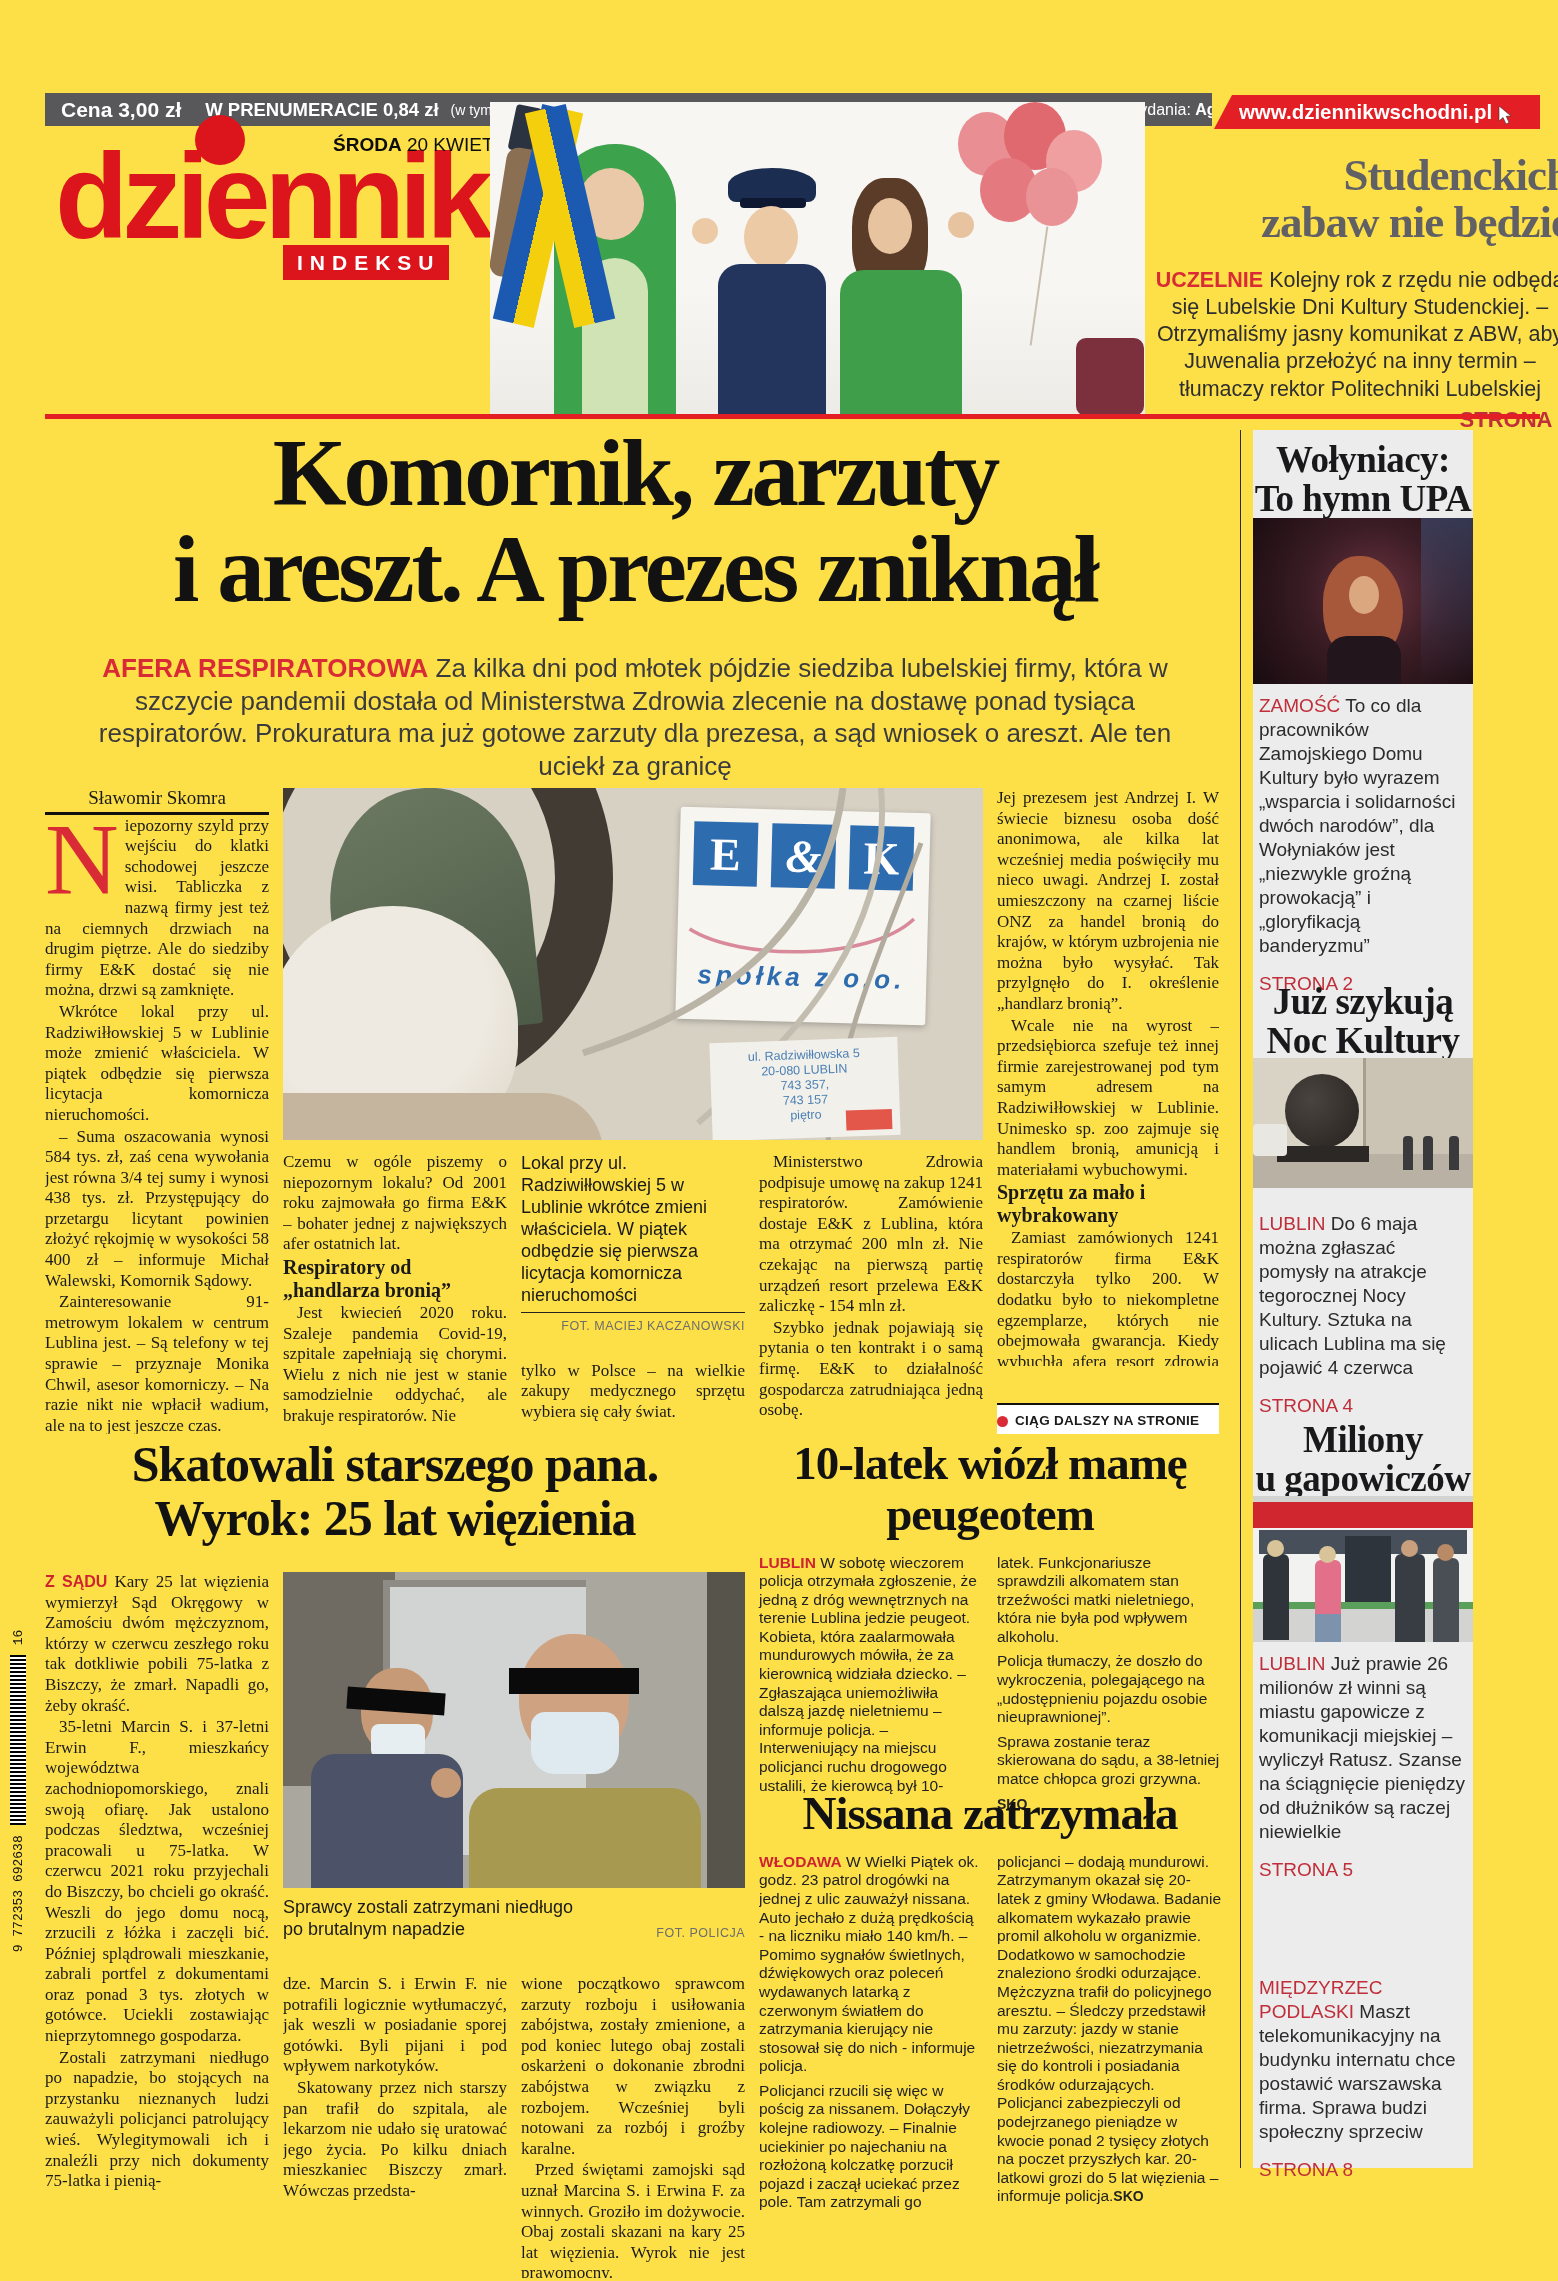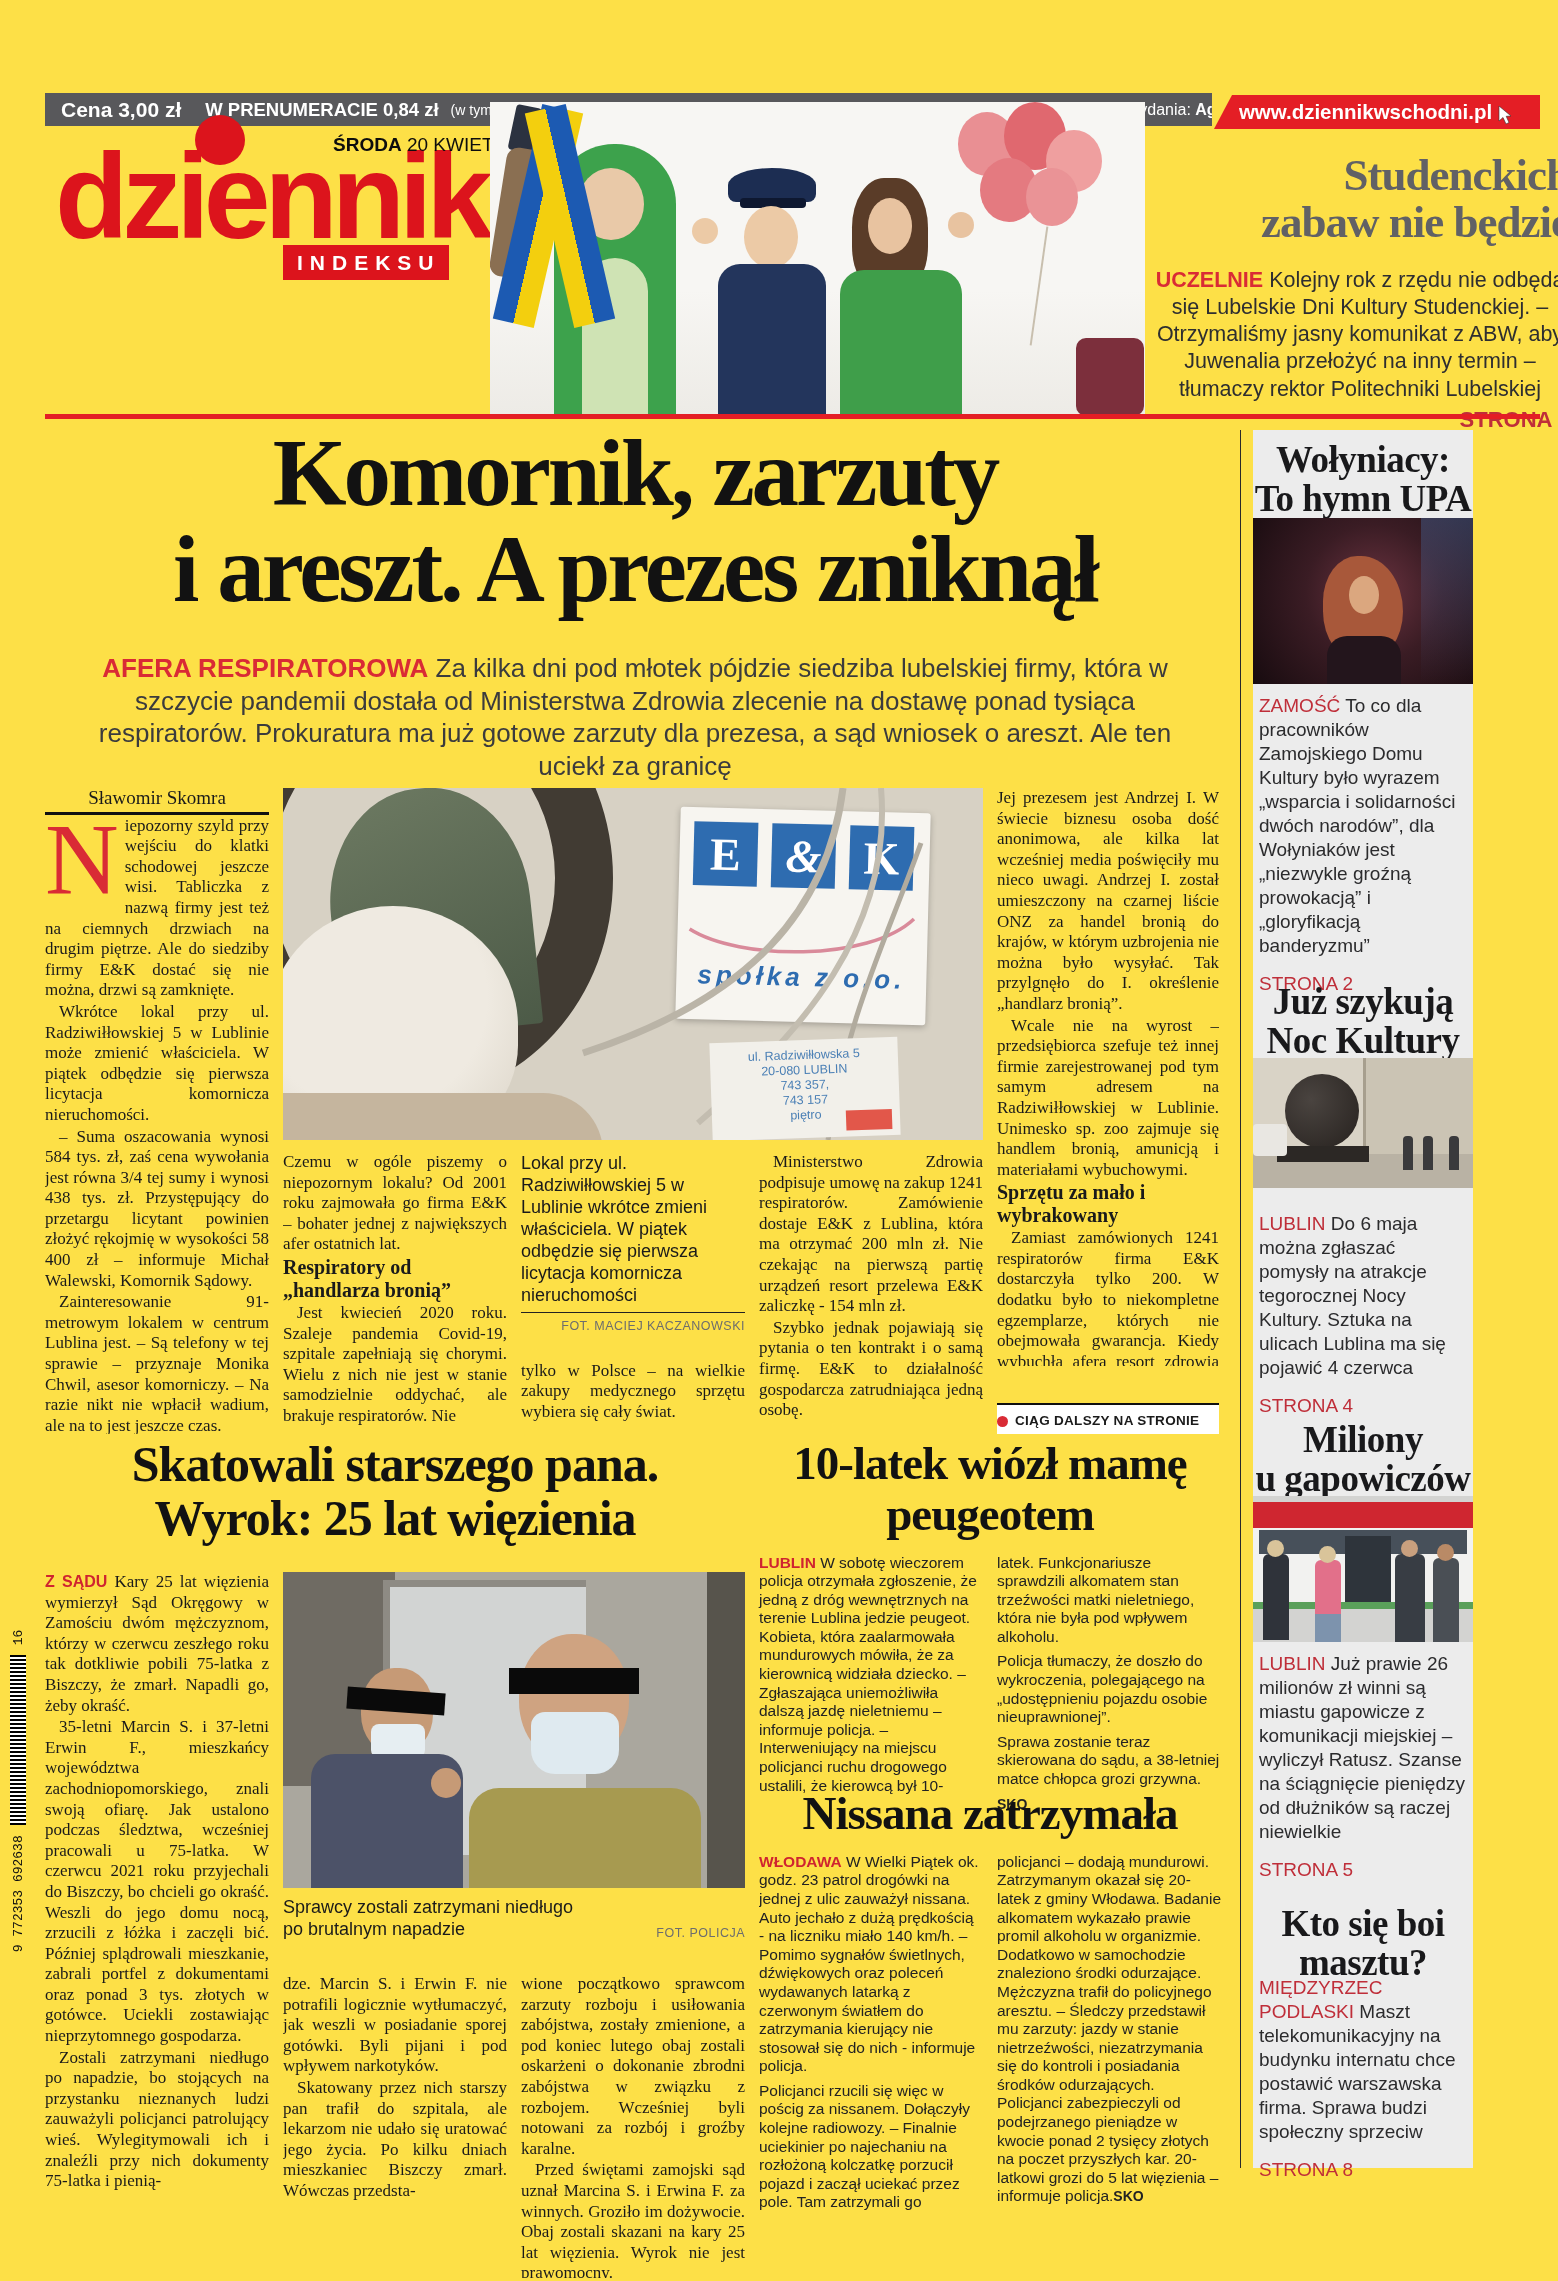--- a/index.html
+++ b/index.html
@@ -492,24 +492,20 @@
         <div class="per-h hh3"></div>
       <div class="per pp4"></div>
         <div class="per-h hh4"></div>
     </div>
     <div class="sb-text x3">
       <span class="sb-tag">LUBLIN</span>
       <span>Już prawie 26 milionów zł winni są miastu gapowicze z komunikacji miejskiej – wyliczył Ratusz. Szanse na ściągnięcie pieniędzy od dłużników są raczej niewielkie</span>
       <div class="sb-page">STRONA 5</div>
     </div>
 
-    <div class="sb-title t4">
-      <span>Kto się boi</span><br>
-      <span>masztu?</span>
-    </div>
     <div class="sb-text x4">
       <span class="sb-tag">MIĘDZYRZEC PODLASKI</span>
       <span>Maszt telekomunikacyjny na budynku internatu chce postawić warszawska firma. Sprawa budzi społeczny sprzeciw</span>
       <div class="sb-page">STRONA 8</div>
     </div>
   </div>
 
   <div class="barcode">
     <div class="bc-inner">
       <span>9 772353 692638</span>

